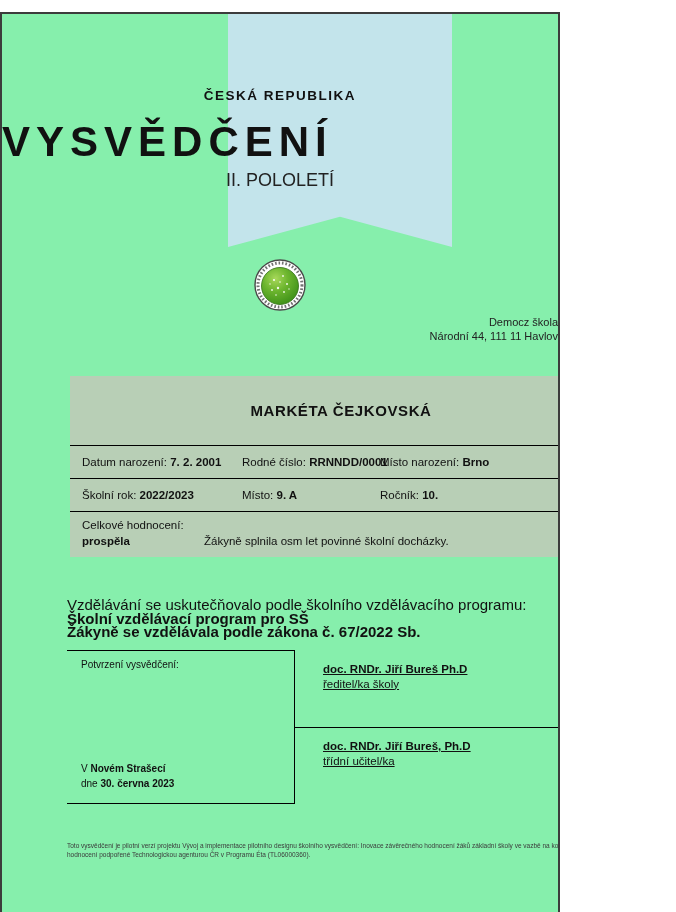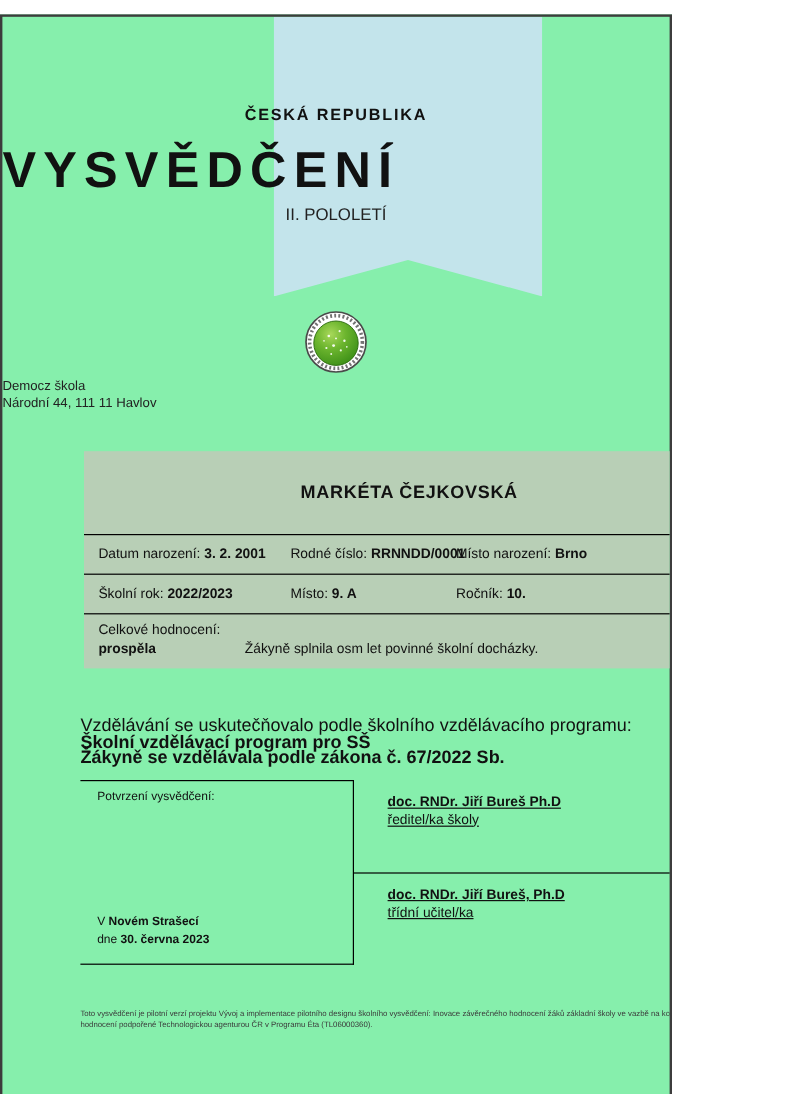--- a/index.html
+++ b/index.html
@@ -30,31 +30,31 @@
     text-align: center; font-weight: 700; font-size: 13.5px;
     letter-spacing: 1.5px;
   }
   .head-title {
     position: absolute; left: 0; top: 104px; width: 100%;
     text-align: left; font-weight: 700; font-size: 42px;
     letter-spacing: 6px; white-space: nowrap;
   }
   .head-term {
     position: absolute; left: 0; top: 156px; width: 100%;
-    text-align: center; font-size: 14px; color: #222;
+    text-align: center; font-size: 18px; color: #222;
   }
 
   
   .logo-wrap {
     position: absolute; left: 0; top: 245px; width: 100%;
     display: flex; justify-content: center;
   }
   .school-block {
     position: absolute; left: 0; top: 301px; width: 100%;
-    text-align: left; font-size: 11px; line-height: 14px; color: #222;
+    text-align: right; font-size: 11px; line-height: 14px; color: #222;
   }
 
   
   .panel {
     position: absolute; left: 68px; top: 362px; width: 542px;
     background: var(--panel-green, #b8cfb6);
     font-size: 11.5px;
   }
   .panel .name-row {
     height: 70px; display: flex; align-items: center; justify-content: center;
@@ -156,21 +156,21 @@
     <div>Democz škola</div>
     <div>Národní 44, 111 11 Havlov</div>
   </div>
 
   <div class="panel">
     <div class="name-row">MARKÉTA ČEJKOVSKÁ</div>
 
     <div class="info-row">
       <div class="cell">
         <span>Datum narození:</span>
-        <b>3. 2. 2001</b>
+        <b>7. 2. 2001</b>
       </div>
       <div class="cell">
         <span>Rodné číslo:</span>
         <b>RRNNDD/0001</b>
       </div>
       <div class="cell">
         <span>Místo narození:</span>
         <b>Brno</b>
       </div>
     </div>

